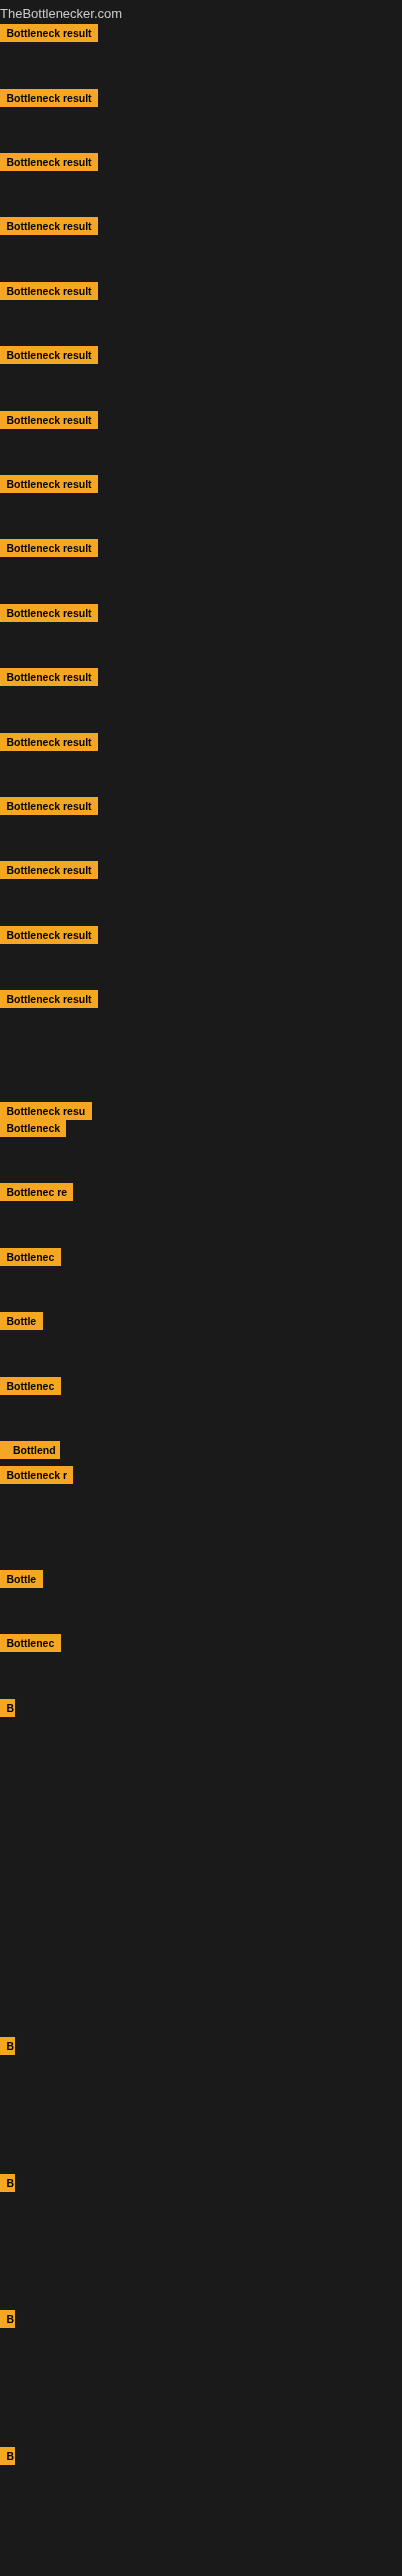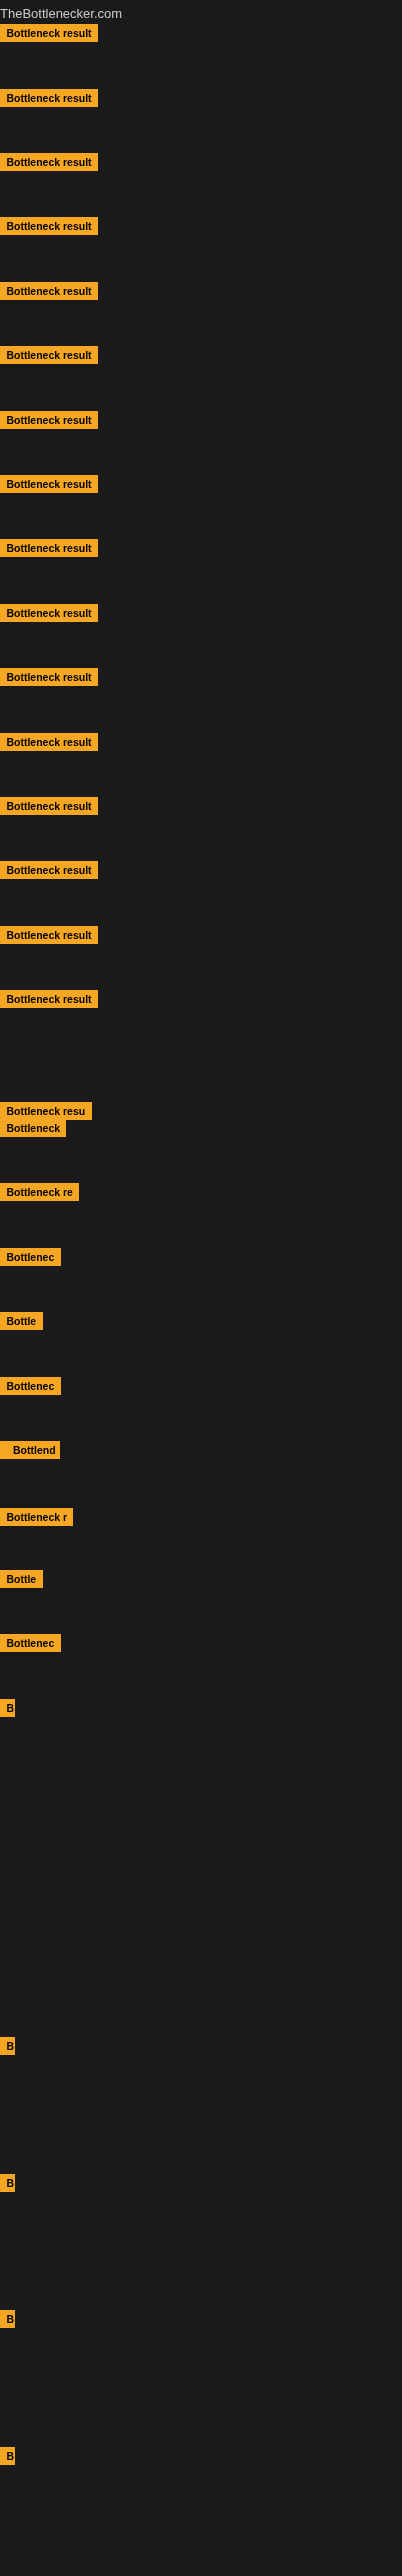--- a/index.html
+++ b/index.html
@@ -56,26 +56,26 @@
 <div class="bottleneck-item" style="top: 539px;"><span class="bottleneck-badge" style="max-width: 105px;">Bottleneck result</span></div>
 <div class="bottleneck-item" style="top: 604px;"><span class="bottleneck-badge" style="max-width: 105px;">Bottleneck result</span></div>
 <div class="bottleneck-item" style="top: 668px;"><span class="bottleneck-badge" style="max-width: 105px;">Bottleneck result</span></div>
 <div class="bottleneck-item" style="top: 733px;"><span class="bottleneck-badge" style="max-width: 105px;">Bottleneck result</span></div>
 <div class="bottleneck-item" style="top: 797px;"><span class="bottleneck-badge" style="max-width: 105px;">Bottleneck result</span></div>
 <div class="bottleneck-item" style="top: 861px;"><span class="bottleneck-badge" style="max-width: 105px;">Bottleneck result</span></div>
 <div class="bottleneck-item" style="top: 926px;"><span class="bottleneck-badge" style="max-width: 105px;">Bottleneck result</span></div>
 <div class="bottleneck-item" style="top: 990px;"><span class="bottleneck-badge" style="max-width: 101px;">Bottleneck result</span></div>
 <div class="bottleneck-item" style="top: 1055px; margin-top: 47px;"><span class="bottleneck-badge" style="max-width: 93px;">Bottleneck resu</span></div>
 <div class="bottleneck-item" style="top: 1119px;"><span class="bottleneck-badge" style="max-width: 72px;">Bottleneck</span></div>
-<div class="bottleneck-item" style="top: 1183px;"><span class="bottleneck-badge" style="max-width: 85px;">Bottleneck re</span></div>
+<div class="bottleneck-item" style="top: 1183px;"><span class="bottleneck-badge" style="max-width: 85px;">Bottlenec re</span></div>
 <div class="bottleneck-item" style="top: 1248px;"><span class="bottleneck-badge" style="max-width: 66px;">Bottlenec</span></div>
 <div class="bottleneck-item" style="top: 1312px;"><span class="bottleneck-badge" style="max-width: 44px;">Bottle</span></div>
 <div class="bottleneck-item" style="top: 1377px;"><span class="bottleneck-badge" style="max-width: 66px;">Bottlenec</span></div>
 <div class="bottleneck-item" style="top: 1441px;"><span class="bottleneck-badge" style="max-width: 60px; padding-left: 13px;">Bottlend</span></div>
-<div class="bottleneck-item" style="top: 1508px;"><span class="bottleneck-badge" style="max-width: 81px;">Bottleneck r</span></div>
+<div class="bottleneck-item" style="top: 1466px;"><span class="bottleneck-badge" style="max-width: 81px;">Bottleneck r</span></div>
 <div class="bottleneck-item" style="top: 1570px;"><span class="bottleneck-badge" style="max-width: 44px;">Bottle</span></div>
 <div class="bottleneck-item" style="top: 1634px;"><span class="bottleneck-badge" style="max-width: 66px;">Bottlenec</span></div>
 <div class="bottleneck-item" style="top: 1699px;"><span class="bottleneck-badge" style="max-width: 14.5px;">B</span></div>
 <div class="bottleneck-item" style="top: 2037px;"><span class="bottleneck-badge" style="max-width: 14.5px;">B</span></div>
 <div class="bottleneck-item" style="top: 2174px;"><span class="bottleneck-badge" style="max-width: 14.5px;">B</span></div>
 <div class="bottleneck-item" style="top: 2310px;"><span class="bottleneck-badge" style="max-width: 14.5px;">B</span></div>
 <div class="bottleneck-item" style="top: 2447px;"><span class="bottleneck-badge" style="max-width: 14.5px;">B</span></div>
 
 
 </body></html>

